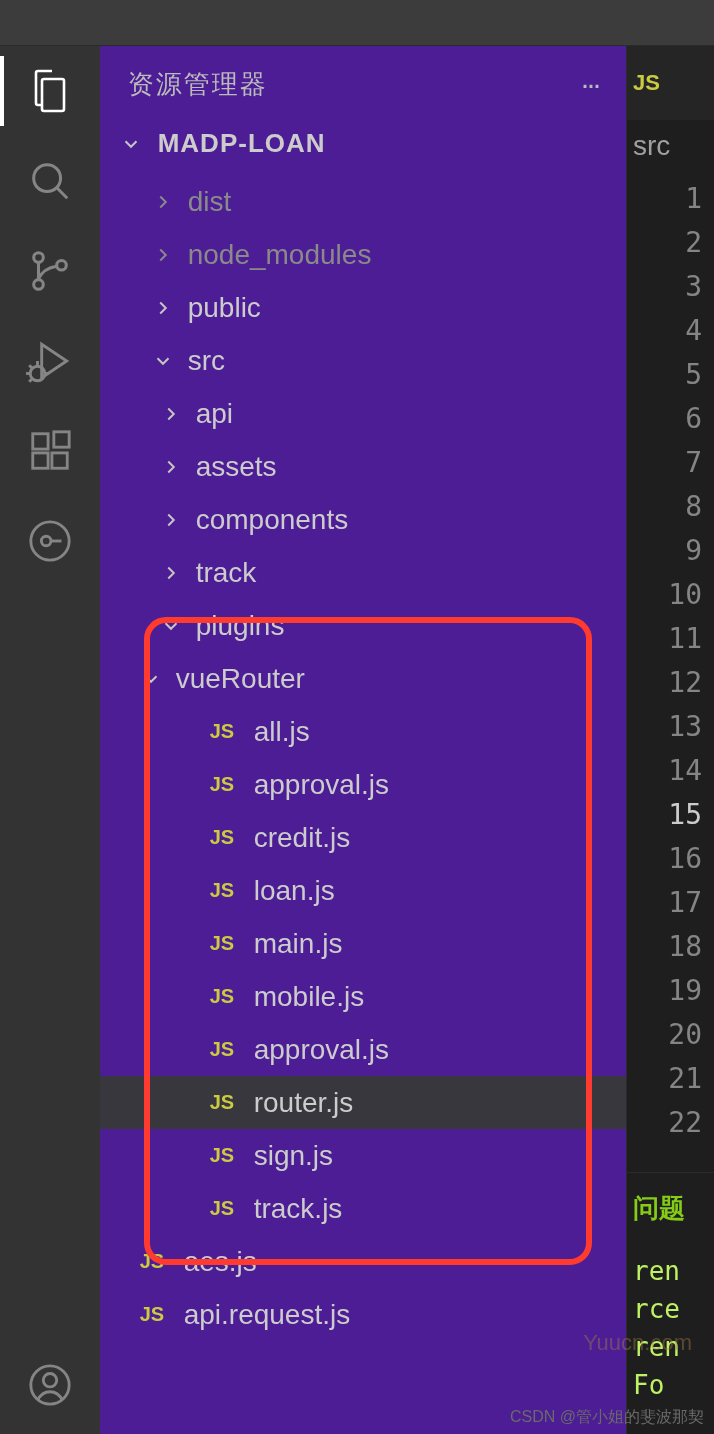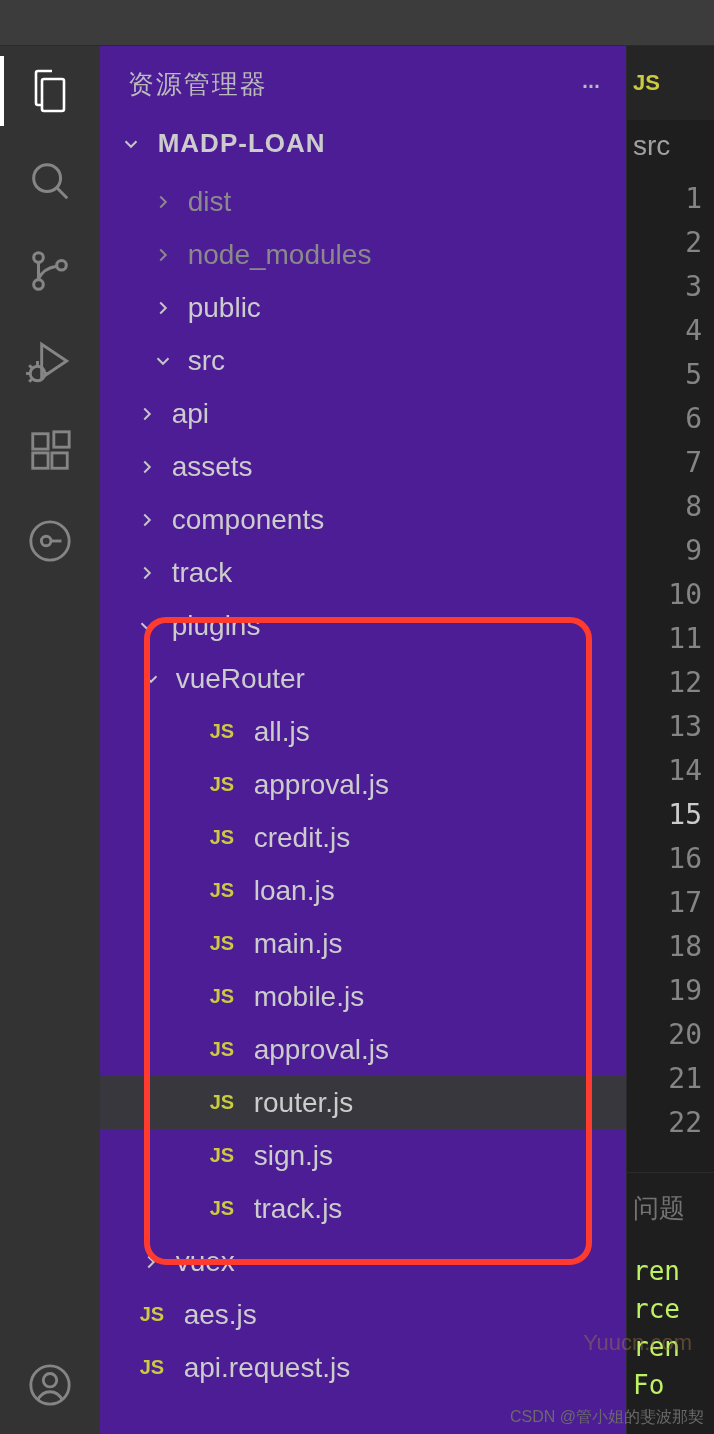--- a/index.html
+++ b/index.html
@@ -102,21 +102,21 @@
   align-items: center;
   height: 53px;
   font-size: 28px;
   color: #cccccc;
   padding-left: 0;
   position: relative;
 }
 .tree-row.dim { color: #8a8a8a; }
 .tree-row.selected { background: #37373d; }
 .indent-1 { padding-left: 52px; }
-.indent-2 { padding-left: 36px; }
+.indent-2 { padding-left: 60px; }
 .indent-3 { padding-left: 40px; }
 .indent-4 { padding-left: 110px; }
 .chev {
   width: 30px;
   display: flex;
   align-items: center;
   color: #c5c5c5;
 }
 .chev.dim { color: #8a8a8a; }
 .js-icon {
@@ -174,21 +174,22 @@
 .line-num { height: 44px; display:flex; align-items:center; }
 .line-num.current { color: #cccccc; }
 .panel-tab {
   position: absolute;
   bottom: 208px;
   left: 0;
   right: 0;
   border-top: 1px solid #2b2b2b;
   padding: 18px 0 0 6px;
   font-size: 26px;
-  color: #737373;
+  color: #84cc16;
+  font-weight: bold;
 }
 .terminal-text {
   position: absolute;
   bottom: 30px;
   left: 0;
   right: 0;
   padding-left: 6px;
   font-size: 26px;
   color: #bef264;
   font-family: monospace;
@@ -410,28 +411,20 @@
       </div>
       <div class="tree-row indent-4">
         <span class="js-icon">JS</span>
         <span class="label">sign.js</span>
       </div>
       <div class="tree-row indent-4">
         <span class="js-icon">JS</span>
         <span class="label">track.js</span>
       </div>
 
-      <div class="tree-row indent-3">
-        <span class="chev">
-            <svg width="22" height="22" viewBox="0 0 24 24" fill="none" stroke="currentColor" stroke-width="2.2">
-              <polyline points="9 6 15 12 9 18"></polyline>
-            </svg>
-          </span>
-        <span class="label">vuex</span>
-      </div>
       <div class="tree-row indent-3">
         <span class="js-icon">JS</span>
         <span class="label">aes.js</span>
       </div>
       <div class="tree-row indent-3">
         <span class="js-icon">JS</span>
         <span class="label">api.request.js</span>
       </div>
     </div>
   </div>

